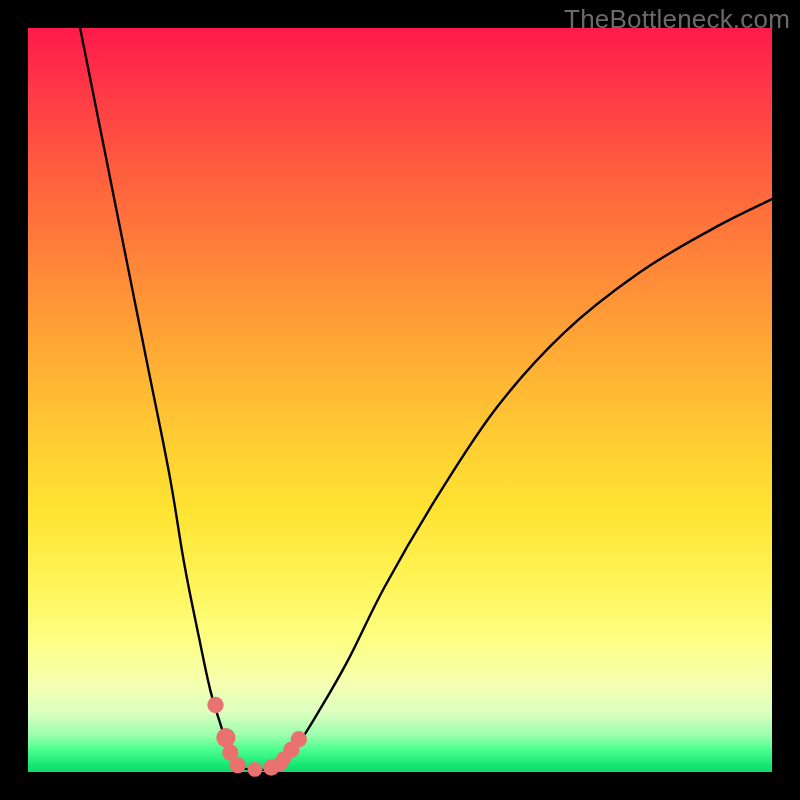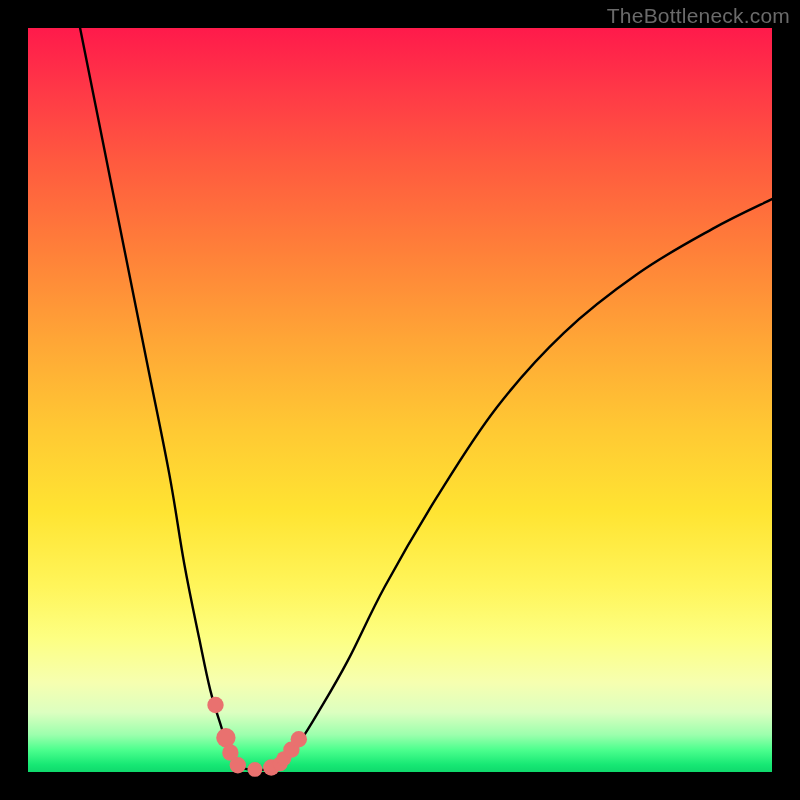--- a/index.html
+++ b/index.html
@@ -33,21 +33,21 @@
       #4dff8e 97%,
       #17e874 99%,
       #0fd96c 100%
     );
   }
   .watermark {
     position: absolute;
     top: 4px;
     right: 10px;
     color: #6a6a6a;
-    font-size: 21px;
+    font-size: 26px;
     font-weight: 400;
     letter-spacing: 0.2px;
     user-select: none;
   }
   svg.curve {
     position: absolute;
     left: 0;
     top: 0;
     width: 744px;
     height: 744px;

